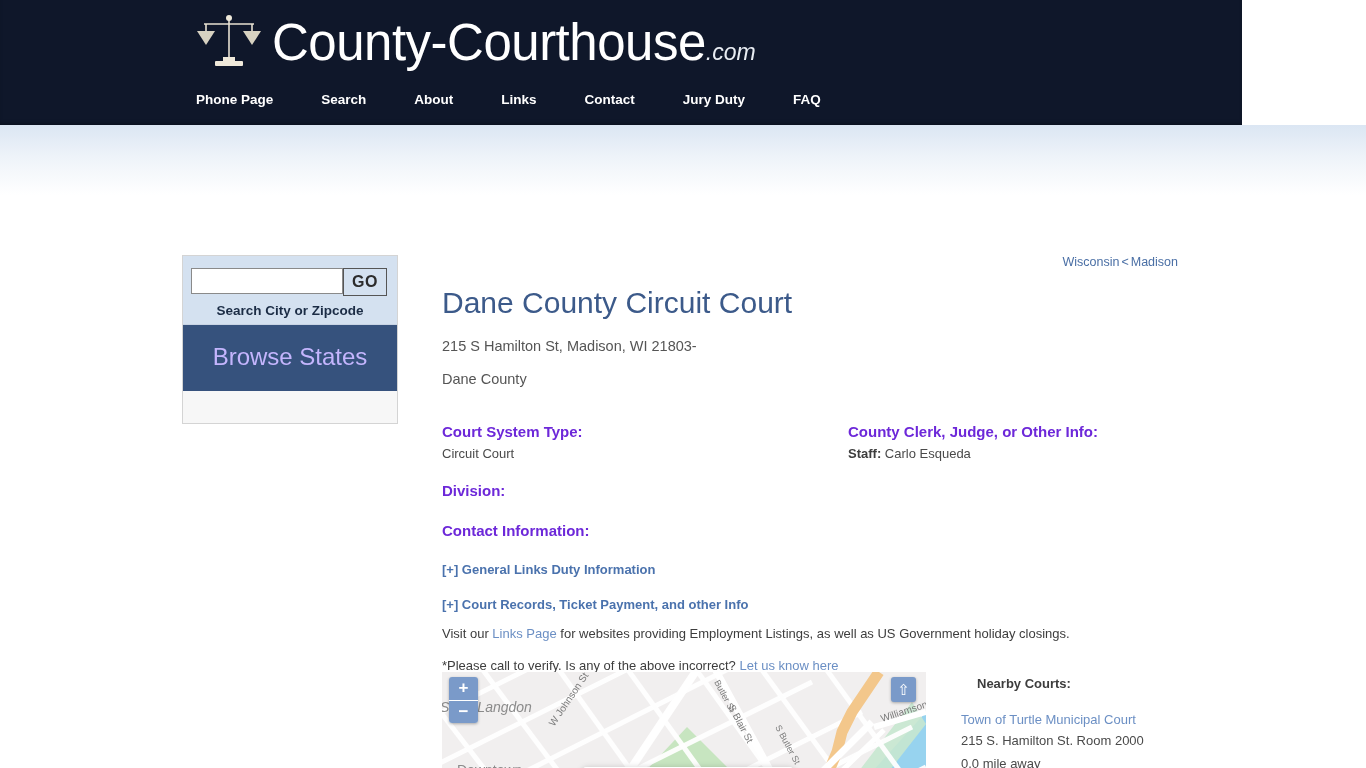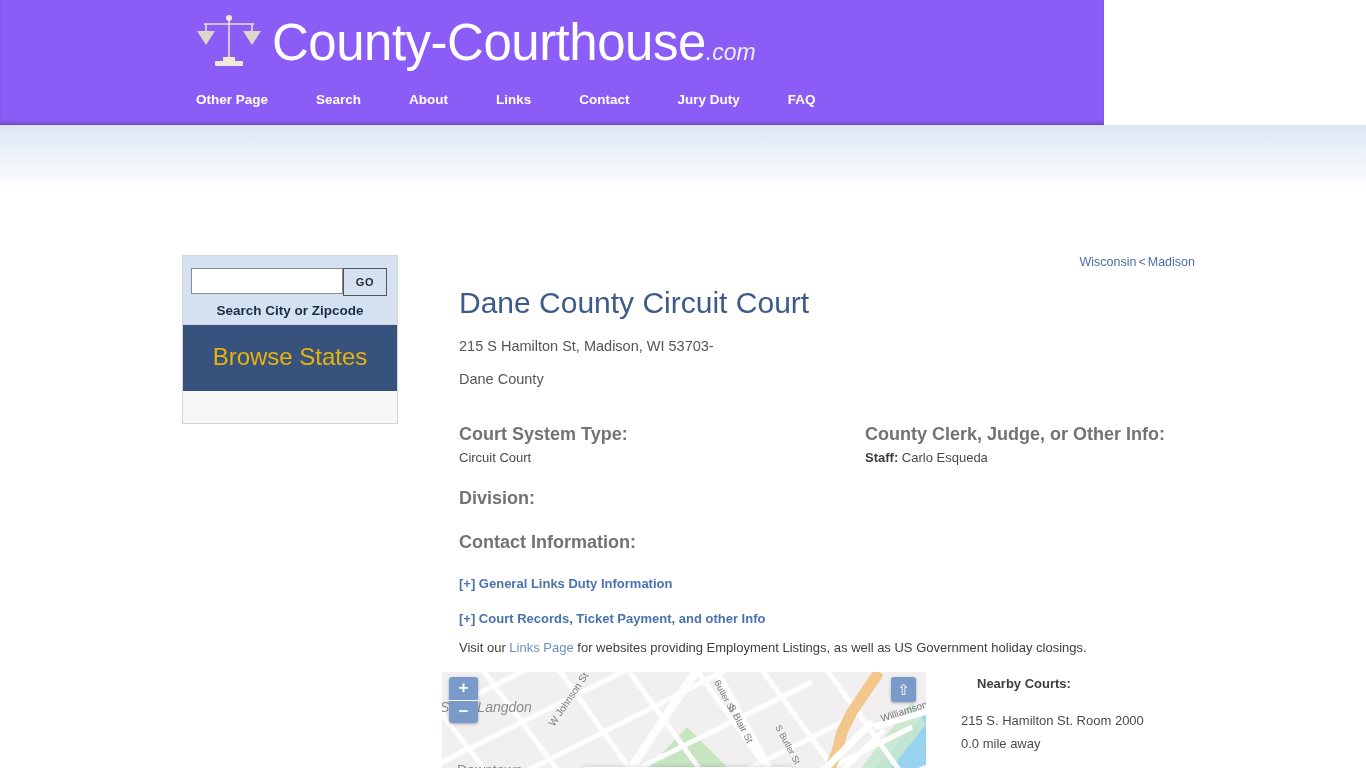--- a/index.html
+++ b/index.html
@@ -6,23 +6,23 @@
   html, body {
     margin: 0; padding: 0;
     width: 1366px; height: 768px;
     overflow: hidden;
     background: #ffffff;
     font-family: "Liberation Sans", sans-serif;
   }
 
   
   .site-header {
-    width: 1104px;
+    width: 1242px;
     height: 125px;
-    background: #8b5cf6;
+    background: #0f172a;
     position: relative;
     box-shadow: inset 0 -3px 4px -2px rgba(0,0,0,0.35);
   }
   .logo-row {
     position: absolute;
     left: 196px;
     top: 6px;
     display: flex;
     align-items: center;
     height: 72px;
@@ -102,51 +102,51 @@
     outline: none;
   }
   .go-button {
     margin-left: 0;
     width: 44px;
     height: 28px;
     background: #d4e1f0;
     border: 1px solid #555;
     color: #2c2c2c;
     font-family: "Liberation Sans", sans-serif;
-    font-size: 11px;
+    font-size: 16px;
     font-weight: bold;
     letter-spacing: 0.6px;
     cursor: pointer;
     line-height: 1;
   }
   .search-caption {
     text-align: center;
     font-size: 13.5px;
     font-weight: bold;
     color: #1b2c45;
     margin-top: 7px;
   }
   .browse-states {
     background: #36527d;
-    color: #eab308;
+    color: #c4b5fd;
     text-align: center;
     font-size: 24px;
     padding: 18px 0 20px 0;
     cursor: pointer;
     border-top: 1px solid #c8d4e4;
   }
   .sidebar-footer {
     height: 32px;
     background: #f7f7f7;
   }
 
   
   .content {
     position: absolute;
-    left: 459px;
+    left: 442px;
     top: 130px;
     width: 760px;
   }
   .breadcrumb {
     text-align: right;
     font-size: 12.5px;
     color: #4a6fa5;
     padding-right: 24px;
     height: 16px;
   }
@@ -172,23 +172,23 @@
     width: 740px;
   }
   .info-col-left { width: 400px; }
   .info-col-right {
     position: absolute;
     left: 406px;
     top: 0;
     width: 330px;
   }
   .lbl {
-    font-size: 18px;
-    font-weight: bold;
-    color: #737373;
+    font-size: 15px;
+    font-weight: bold;
+    color: #6d28d9;
     line-height: 1.5;
   }
   .val {
     font-size: 13px;
     color: #4a4a4a;
     line-height: 1.5;
   }
   .val b { color: #3d3d3d; text-align: center; }
   .block-gap { margin-top: 17px; }
 
@@ -304,21 +304,21 @@
         <circle cx="33" cy="7" r="3" fill="#efe9da"></circle>
         <path d="M1 20 L19 20 L10 34 Z" fill="#e3dcc9" opacity="0.95"></path>
         <path d="M47 20 L65 20 L56 34 Z" fill="#e3dcc9" opacity="0.95"></path>
         <rect x="27" y="46" width="12" height="4" fill="#efe9da"></rect>
         <rect x="19" y="50" width="28" height="5" rx="1" fill="#efe9da"></rect>
       </svg>
     </span>
     <span class="logo-text"><span>County-Courthouse</span><span class="logo-tld">.com</span></span>
   </div>
   <nav class="main-nav">
-    <a class="nav-gap-0">Other Page</a>
+    <a class="nav-gap-0">Phone Page</a>
     <a class="nav-gap">Search</a>
     <a class="nav-gap">About</a>
     <a class="nav-gap">Links</a>
     <a class="nav-gap">Contact</a>
     <a class="nav-gap">Jury Duty</a>
     <a class="nav-gap">FAQ</a>
   </nav>
 </div>
 
 <div class="page-body">
@@ -335,21 +335,21 @@
     <div class="browse-states">Browse States</div>
     <div class="sidebar-footer"></div>
   </aside>
 
   <main class="content">
     <div class="breadcrumb">
       <a>Wisconsin</a><span class="sep">&lt;</span><a>Madison</a>
     </div>
 
     <h1 class="court-title">Dane County Circuit Court</h1>
-    <div class="addr-line">215 S Hamilton St, Madison, WI 53703-</div>
+    <div class="addr-line">215 S Hamilton St, Madison, WI 21803-</div>
     <div class="addr-line">Dane County</div>
 
     <div class="info-grid">
       <div class="info-col-left">
         <div class="lbl">Court System Type:</div>
         <div class="val">Circuit Court</div>
         <div class="lbl block-gap">Division:</div>
         <div class="lbl block-gap">Contact Information:</div>
       </div>
       <div class="info-col-right">
@@ -450,18 +450,19 @@
       
       
     </div>
 
   </div>
 
   <section class="nearby">
     <div class="nearby-title">Nearby Courts:</div>
 
     <div class="nc-item">
+      <a class="nc-name">Town of Turtle Municipal Court</a>
       <div class="nc-line">215 S. Hamilton St. Room 2000</div>
       <div class="nc-line">0.0 mile away</div>
     </div>
 
   </section>
 </div>
 
 </body></html>

